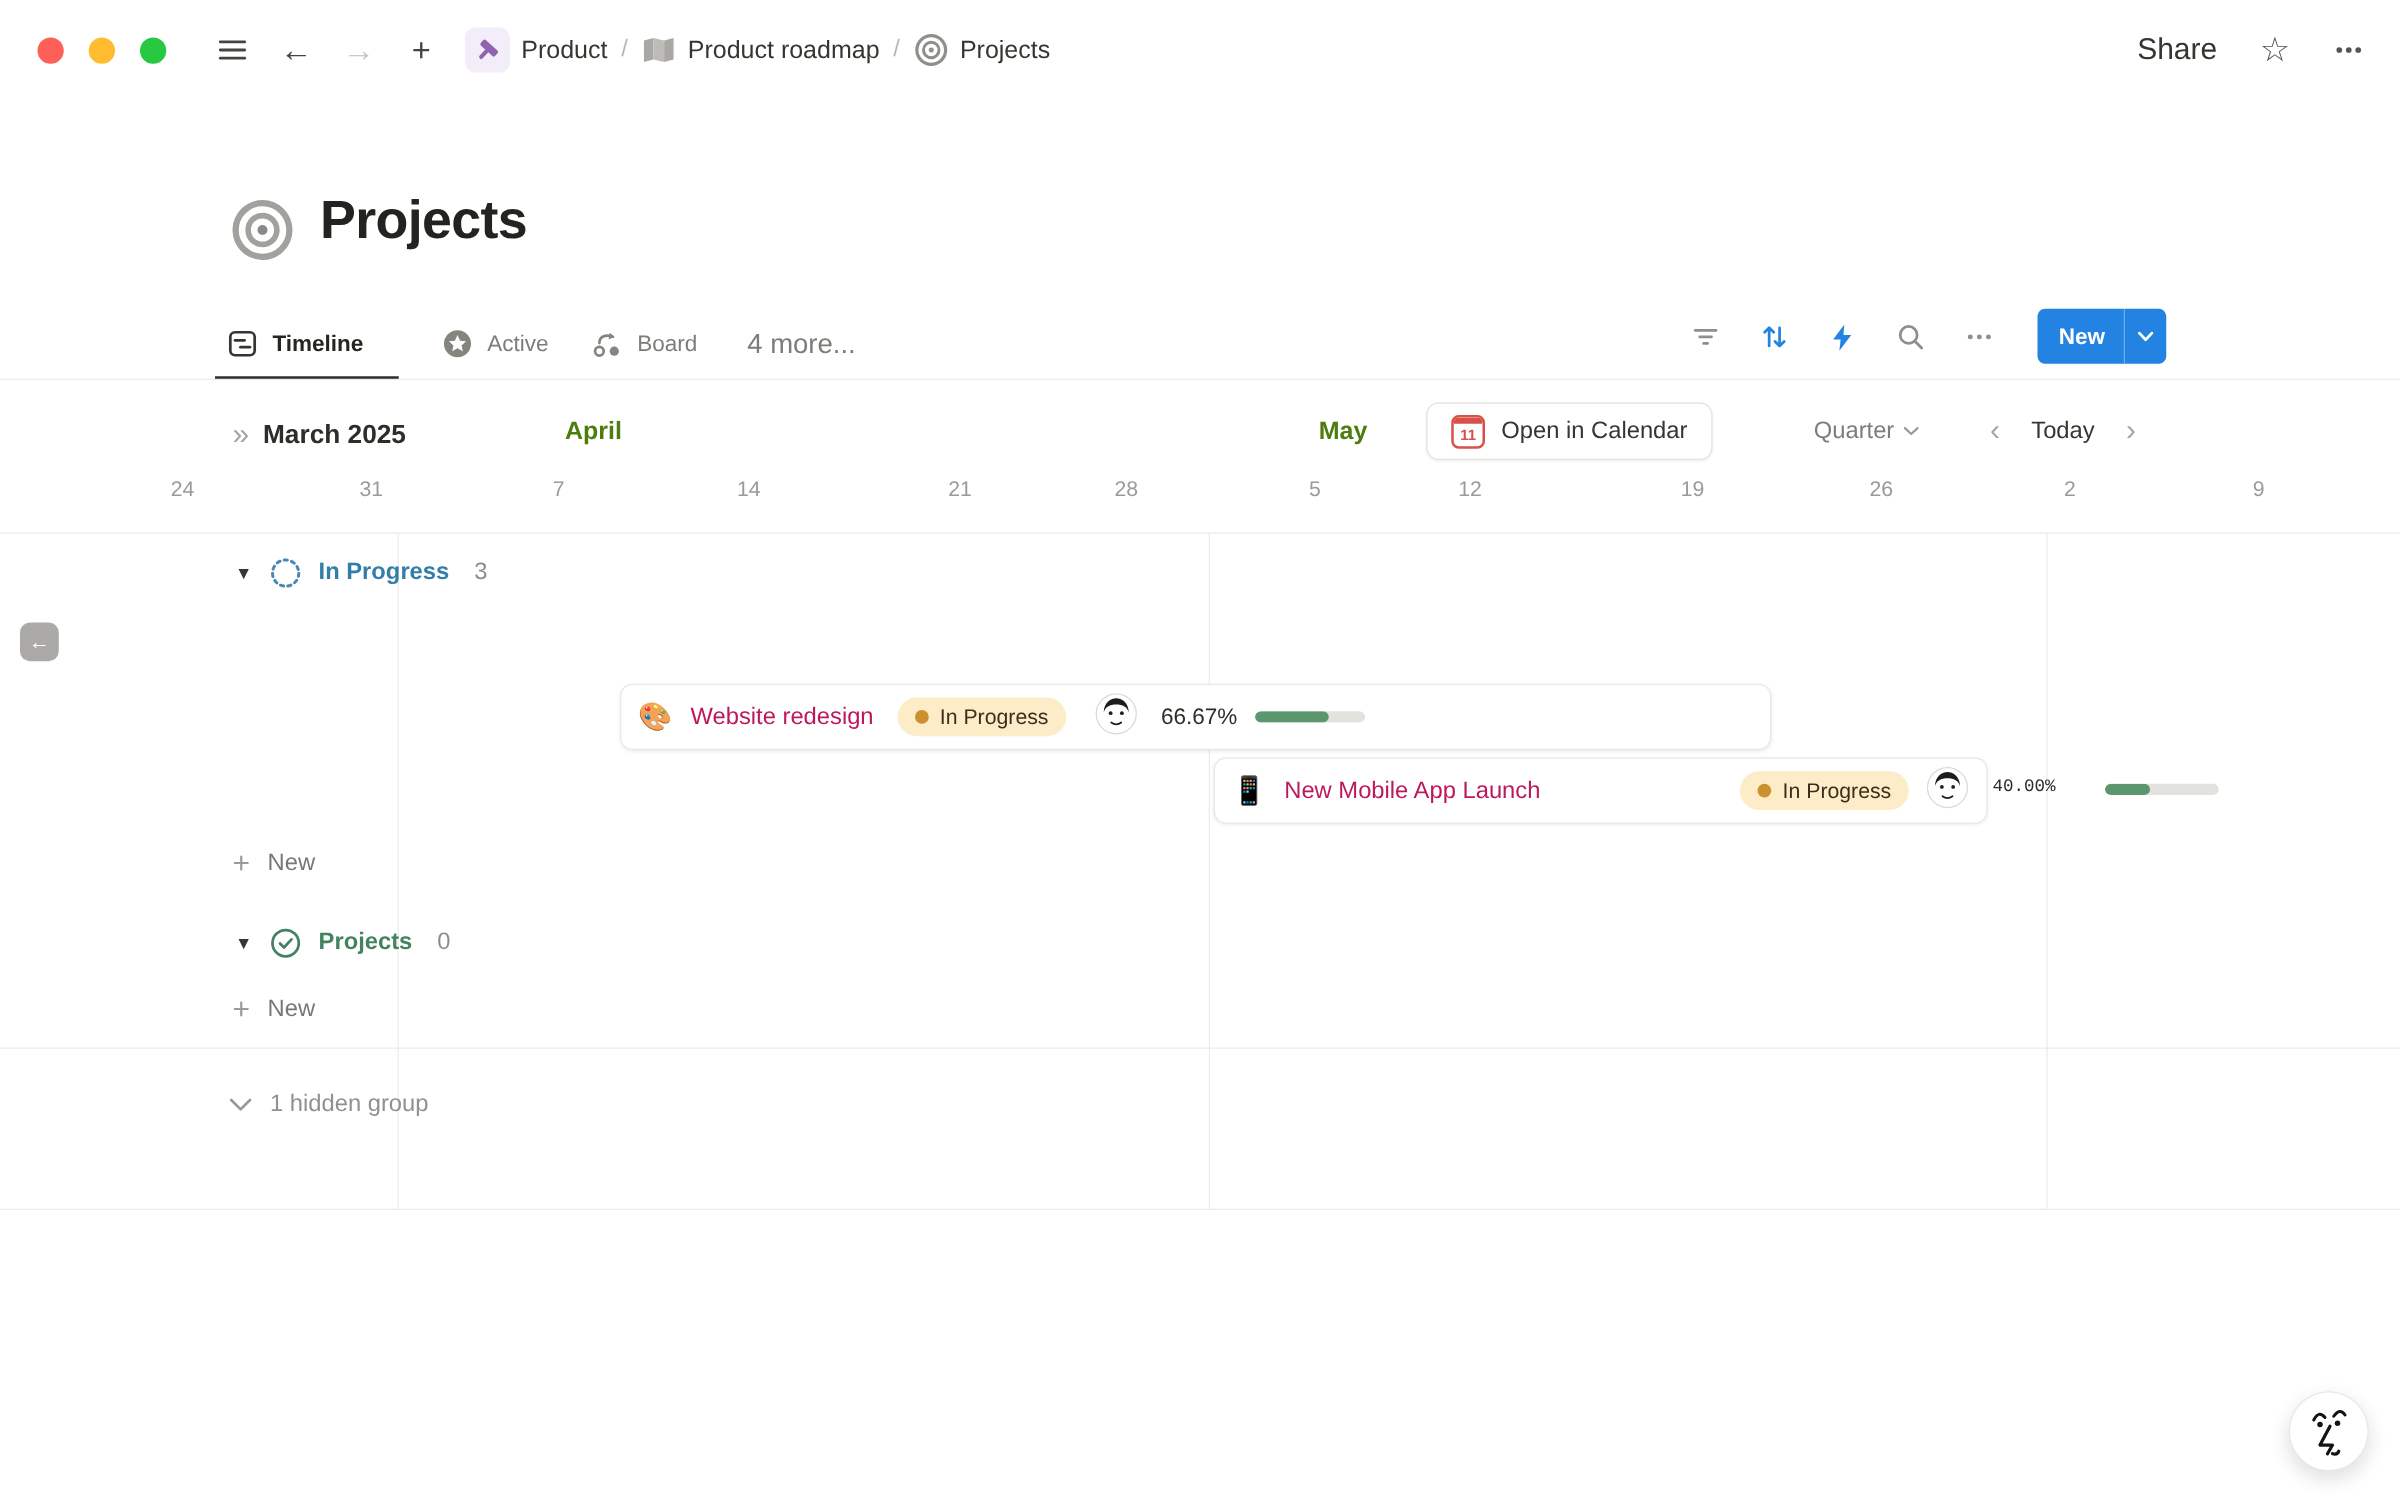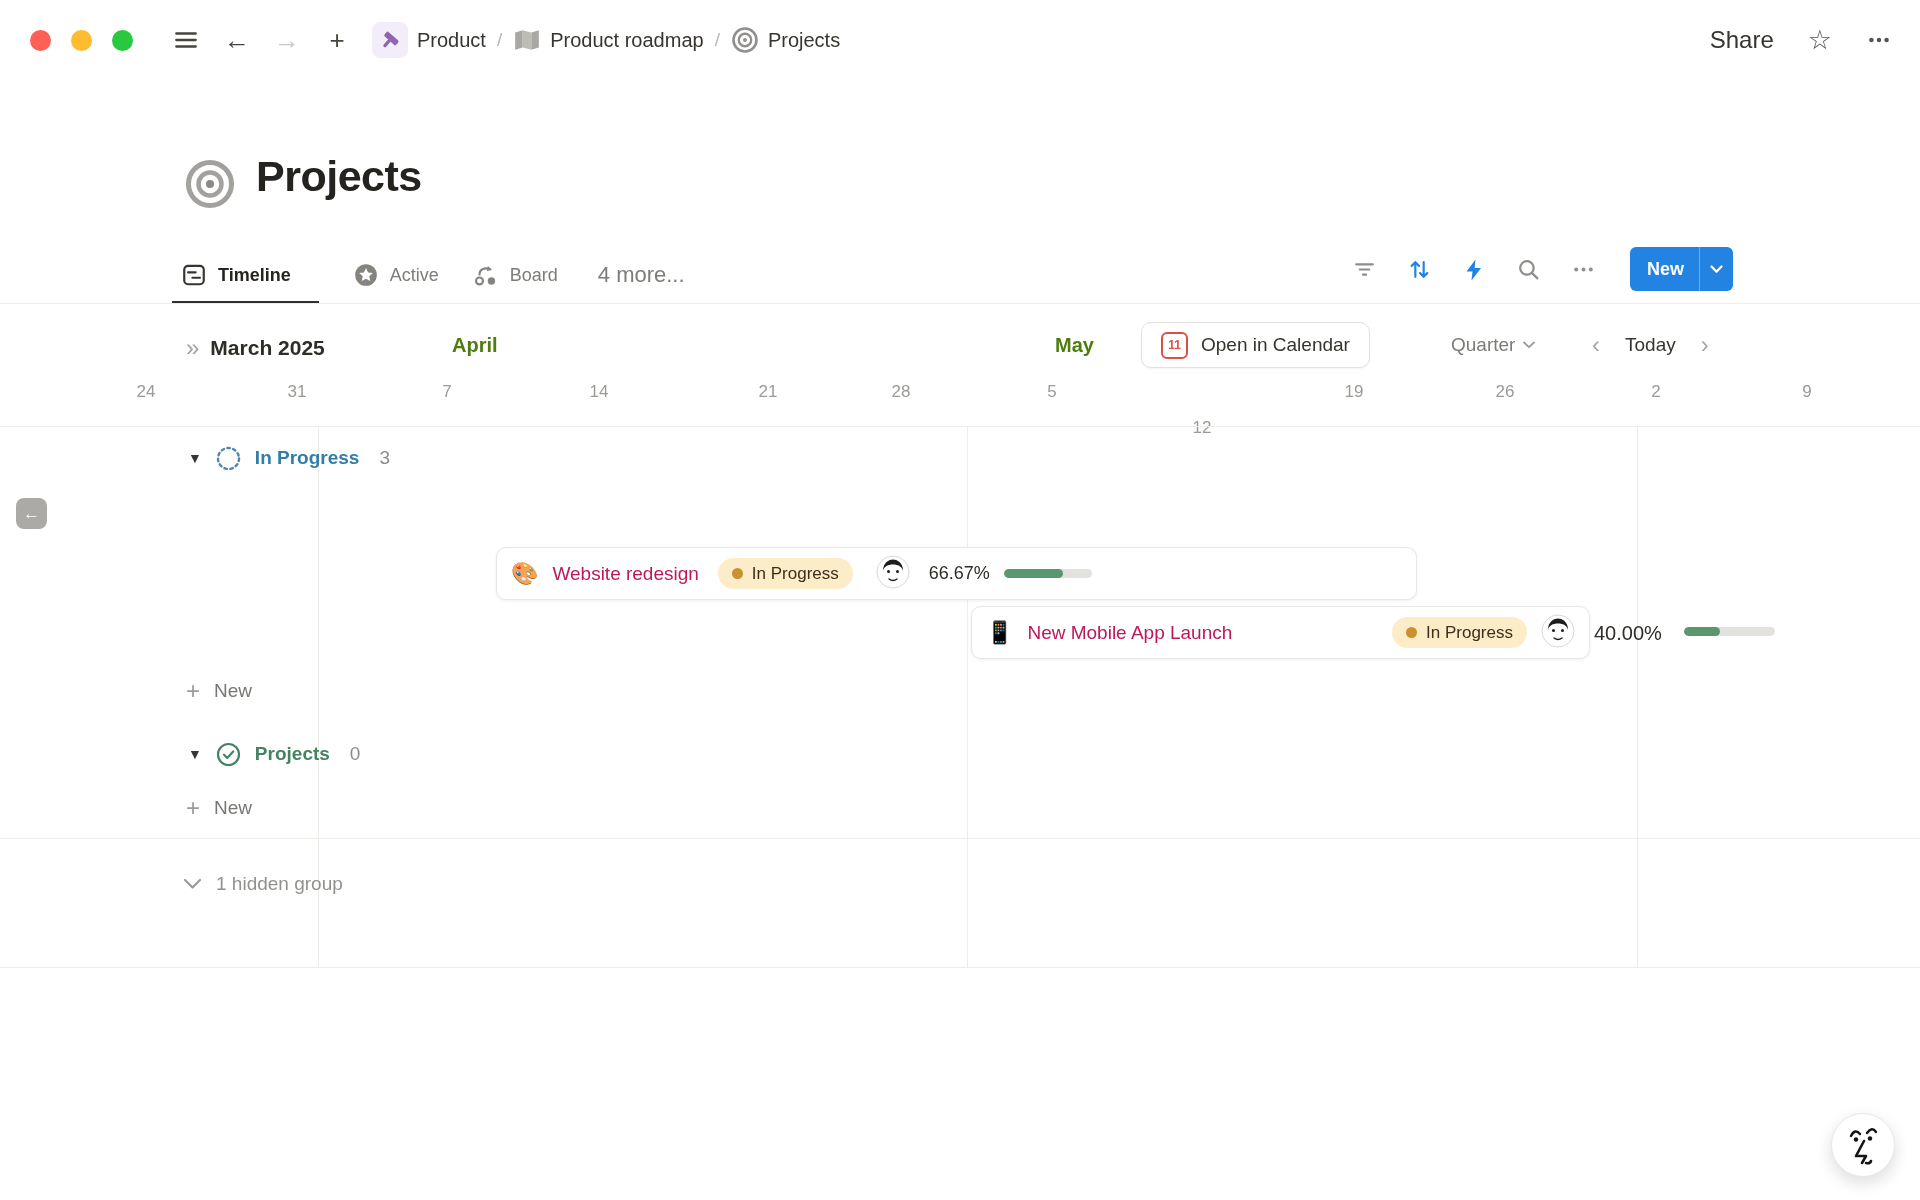--- a/index.html
+++ b/index.html
@@ -39,21 +39,21 @@
   #new-button .new-main{display:flex;align-items:center;padding:0 15px 0 17px;font-size:18px;font-weight:700;}
   #new-button .new-divider{width:1px;background:rgba(255,255,255,0.35);}
   #new-button .new-caret{width:33px;display:flex;align-items:center;justify-content:center;}
 
   
   #month-current{position:absolute;left:186px;top:328px;height:40px;display:flex;align-items:center;gap:11px;font-size:21px;font-weight:700;color:#2F2D28;}
   .dbl-chev{font-size:24px;color:#A5A4A1;font-weight:400;}
   .axis-month{position:absolute;top:334px;font-size:20px;font-weight:700;color:#4d7c0f;}
   #month-a{left:452px;} #month-b{left:1055px;}
   #open-cal{position:absolute;left:1141px;top:322px;height:46px;box-sizing:border-box;display:flex;align-items:center;gap:13px;padding:0 19px;background:#fff;border:1px solid #E3E2DE;border-radius:10px;box-shadow:0 1px 2px rgba(15,15,15,0.05);font-size:19px;color:#37352F;white-space:nowrap;}
-  .cal-icon{width:27px;height:27px;box-sizing:border-box;border:2px solid #D8504A;border-radius:6px;display:flex;flex-direction:row;overflow:hidden;flex:none;}
+  .cal-icon{width:27px;height:27px;box-sizing:border-box;border:2px solid #D8504A;border-radius:6px;display:flex;flex-direction:column;overflow:hidden;flex:none;}
   .cal-top{height:5px;background:#D8504A;flex:none;}
   .cal-day{flex:1;display:flex;align-items:center;justify-content:center;font-size:12px;font-weight:700;color:#D8504A;}
   #zoom-select{position:absolute;left:1451px;top:322px;height:46px;display:flex;align-items:center;gap:8px;font-size:19px;color:#7D7C78;}
   #today-nav{position:absolute;left:1592px;top:322px;height:46px;display:flex;align-items:center;gap:25px;}
   .nav-chev{font-size:24px;color:#A7A6A3;line-height:1;}
   #today-label{font-size:19px;color:#37352F;}
   .axis-date{position:absolute;top:382px;transform:translateX(-50%);font-size:17px;color:#9B9A97;}
 
   
   .group-row{position:absolute;display:flex;align-items:center;gap:13px;white-space:nowrap;}
@@ -72,21 +72,21 @@
   .item-title{font-size:19px;color:#be185d;white-space:nowrap;}
   .grow{flex:1;}
   .status-pill{display:flex;align-items:center;gap:9px;height:31px;padding:0 14px;border-radius:16px;background:#FDECC8;font-size:17px;color:#402C1B;white-space:nowrap;flex:none;}
   .status-dot{width:11px;height:11px;border-radius:50%;background:#CB912F;flex:none;}
   .avatar{flex:none;}
   .progress-label{font-size:18px;color:#2F2D28;white-space:nowrap;}
   .progress-track{width:88px;height:9px;border-radius:5px;background:#E3E2DE;overflow:hidden;flex:none;}
   .progress-fill{height:100%;background:#5A966E;border-radius:5px;}
   #card1{left:496px;top:547px;width:921px;}
   #card2{left:971px;top:606px;width:619px;}
-  #row2-progress-label{position:absolute;left:1594px;top:622px;font-size:20px;color:#2F2D28;}
+  #row2-progress-label{position:absolute;left:1594px;top:622px;font-size:14px;color:#2F2D28;font-family:Liberation Mono, monospace;}
   #row2-progress-track{position:absolute;left:1684px;top:627px;width:91px;height:9px;border-radius:5px;background:#E3E2DE;overflow:hidden;}
 
   
   #ai-button{position:absolute;left:1831px;top:1113px;width:62px;height:62px;border-radius:50%;background:#fff;border:1px solid #E9E8E5;box-shadow:0 6px 16px rgba(15,15,15,0.14);display:flex;align-items:center;justify-content:center;}
 </style>
 </head>
 <body>
 
 <div id="app">
 
@@ -270,21 +270,21 @@
     <span class="nav-chev"><span>›</span></span>
   </div>
 
   <span class="axis-date" style="left:146px;">24</span>
   <span class="axis-date" style="left:297px;">31</span>
   <span class="axis-date" style="left:447px;">7</span>
   <span class="axis-date" style="left:599px;">14</span>
   <span class="axis-date" style="left:768px;">21</span>
   <span class="axis-date" style="left:901px;">28</span>
   <span class="axis-date" style="left:1052px;">5</span>
-  <span class="axis-date" style="left:1202px;margin-top:36px;">12</span>
+  <span class="axis-date" style="left:1176px;">12</span>
   <span class="axis-date" style="left:1354px;">19</span>
   <span class="axis-date" style="left:1505px;">26</span>
   <span class="axis-date" style="left:1656px;">2</span>
   <span class="axis-date" style="left:1807px;">9</span>
 
   <div class="hline" style="top:426px;"></div>
   <div class="vline" style="left:318px;top:426px;height:541px;"></div>
   <div class="vline" style="left:967px;top:426px;height:541px;"></div>
   <div class="vline" style="left:1637px;top:426px;height:541px;"></div>
   <div class="hline" style="top:838px;"></div>

